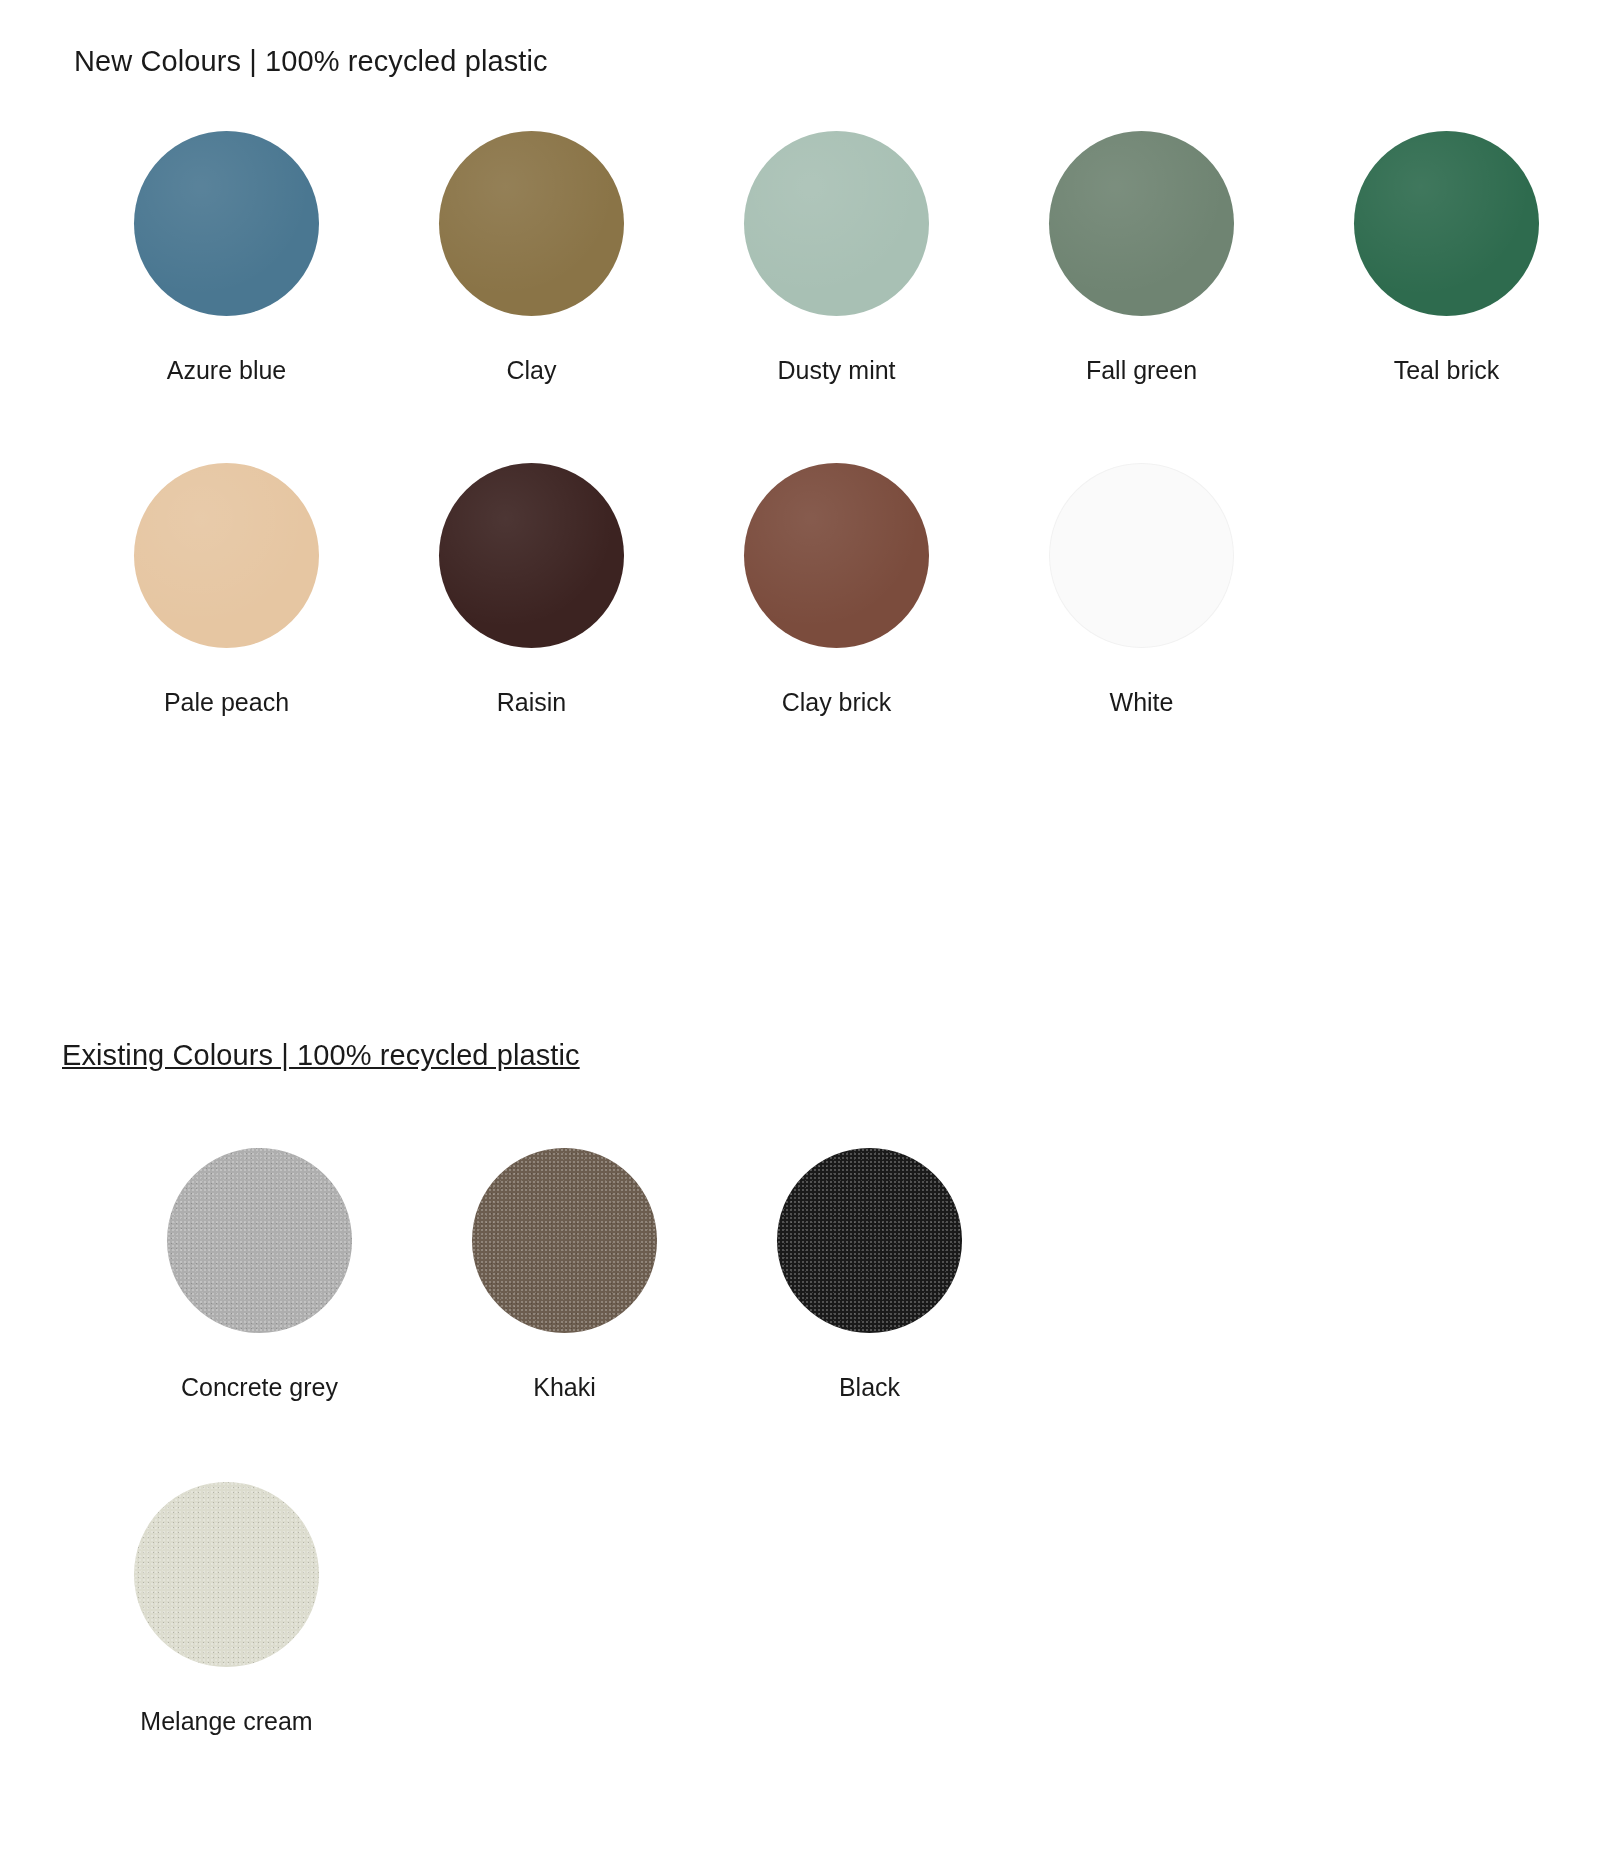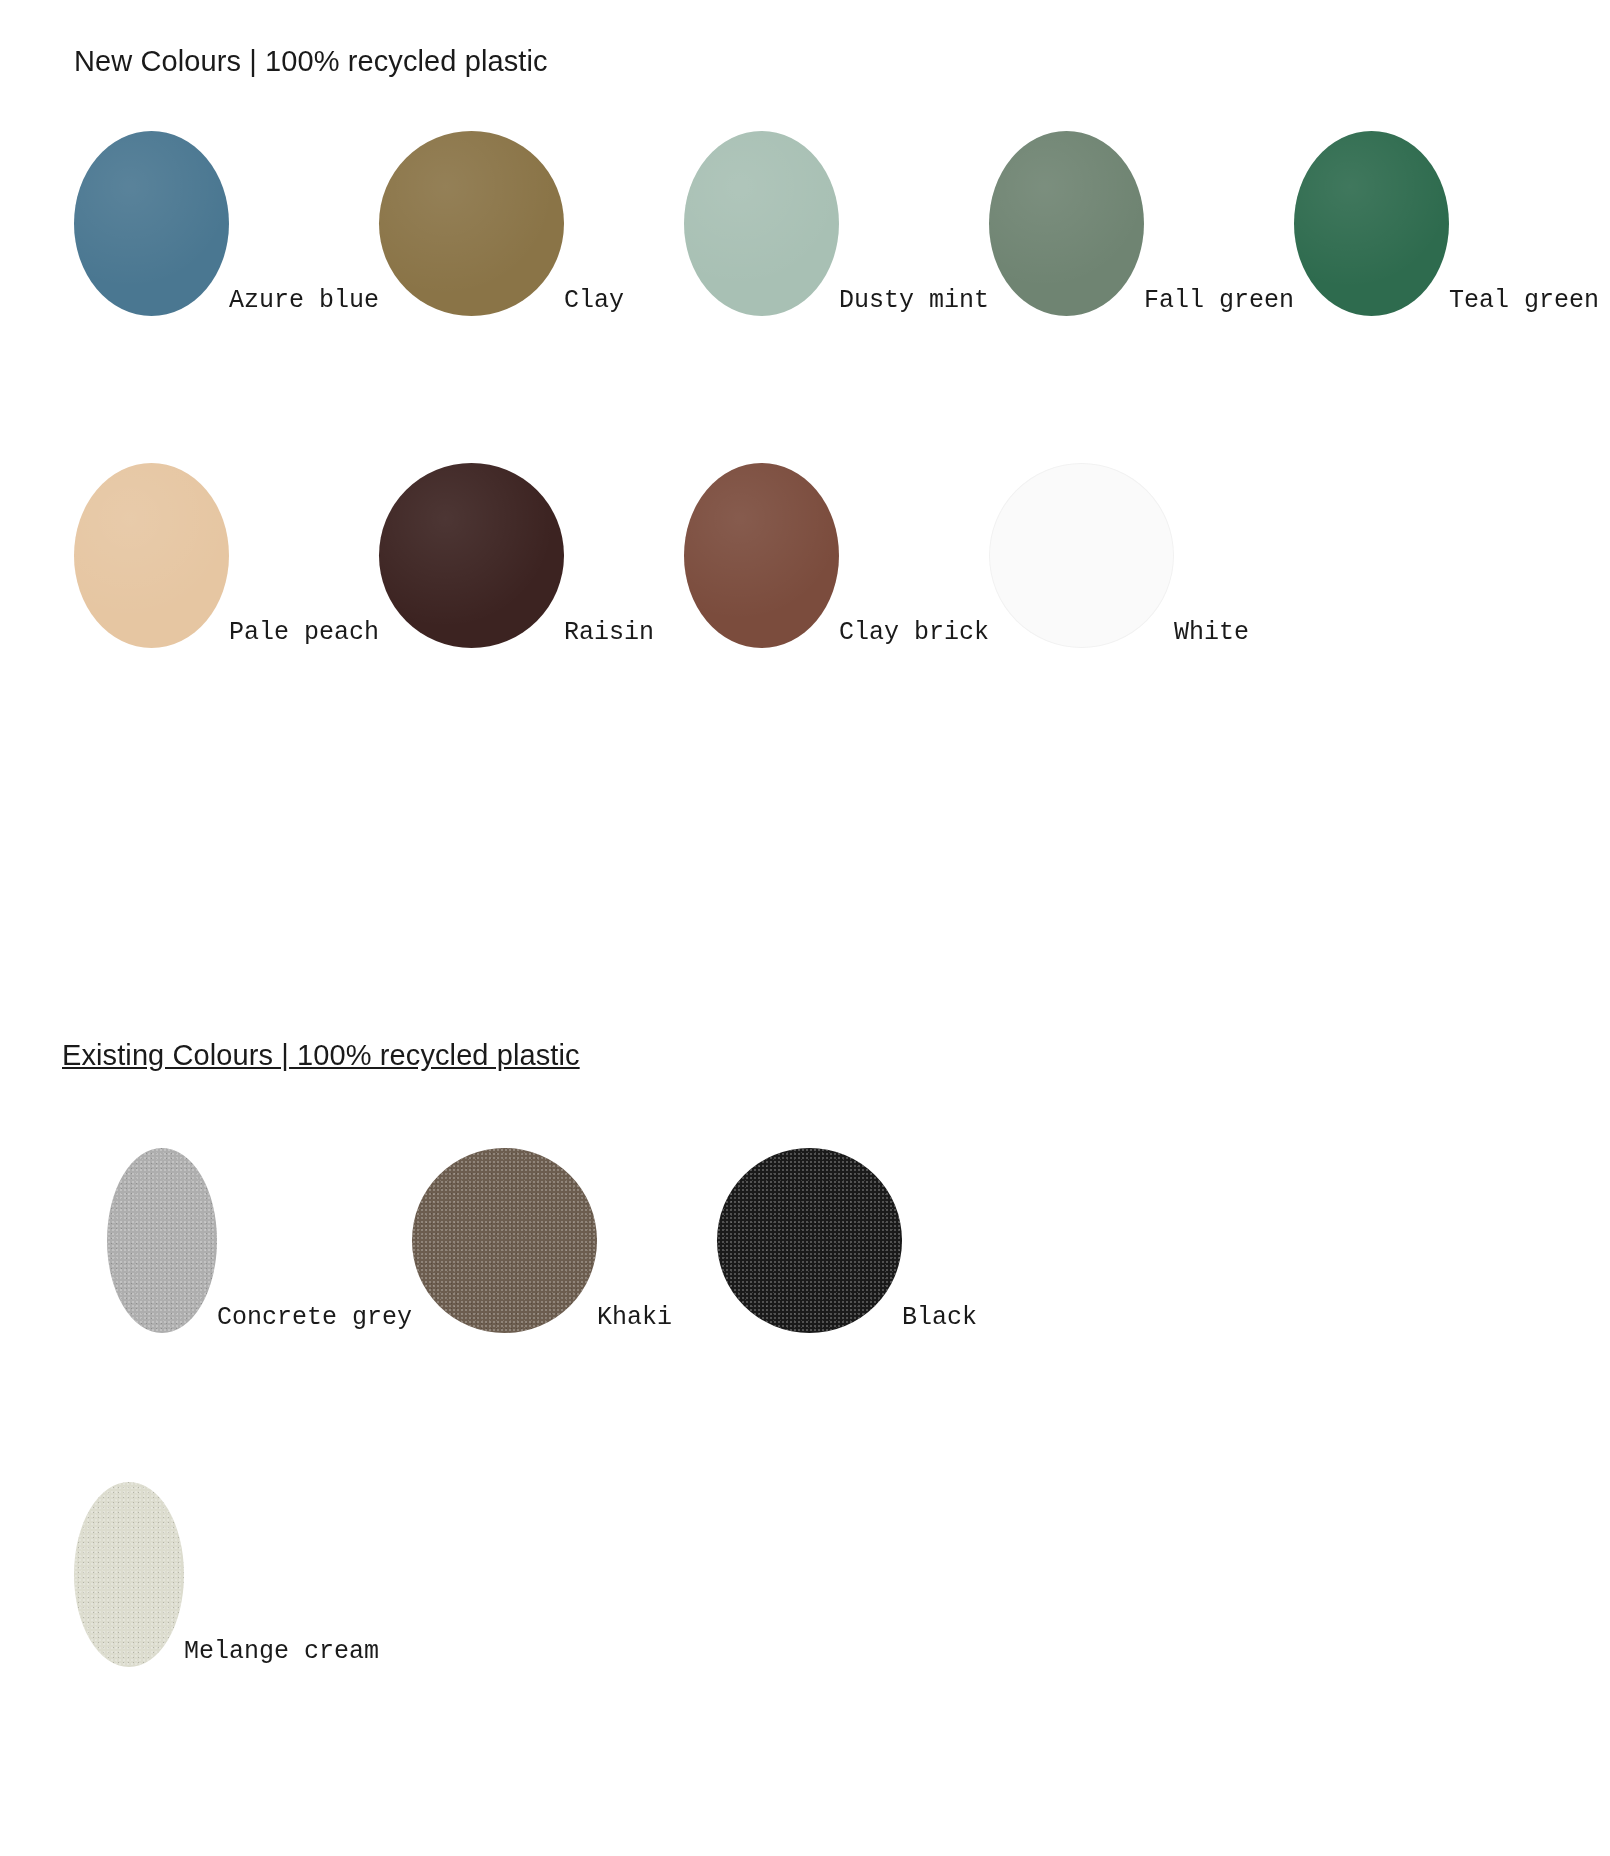--- a/index.html
+++ b/index.html
@@ -36,22 +36,22 @@
   
   .swatch-grid {
     display: grid;
     grid-template-columns: repeat(5, 305px);
     row-gap: 0px;
     column-gap: 0px;
   }
   .swatch-cell {
     width: 305px;
     display: flex;
-    align-items: flex-end;
-    font-family: Liberation Mono, monospace;
+    flex-direction: column;
+    align-items: center;
   }
   .swatch-disc {
     width: 185px;
     height: 185px;
     border-radius: 50%;
     position: relative;
     overflow: hidden;
   }
   
   .swatch-disc.matte::after {
@@ -128,21 +128,21 @@
 
     <div class="swatch-cell">
       <div class="swatch-disc matte" style="background-color: rgb(111, 132, 114);"></div>
       <div class="row-label-gap"></div>
       <div class="swatch-label">Fall green</div>
     </div>
 
     <div class="swatch-cell">
       <div class="swatch-disc matte" style="background-color: rgb(46, 107, 78);"></div>
       <div class="row-label-gap"></div>
-      <div class="swatch-label">Teal green</div>
+      <div class="swatch-label">Teal brick</div>
     </div>
 
   </div>
 
   <div class="swatch-grid grid-new-2">
 
     <div class="swatch-cell">
       <div class="swatch-disc matte" style="background-color: rgb(230, 198, 162);"></div>
       <div class="row-label-gap"></div>
       <div class="swatch-label">Pale peach</div>

